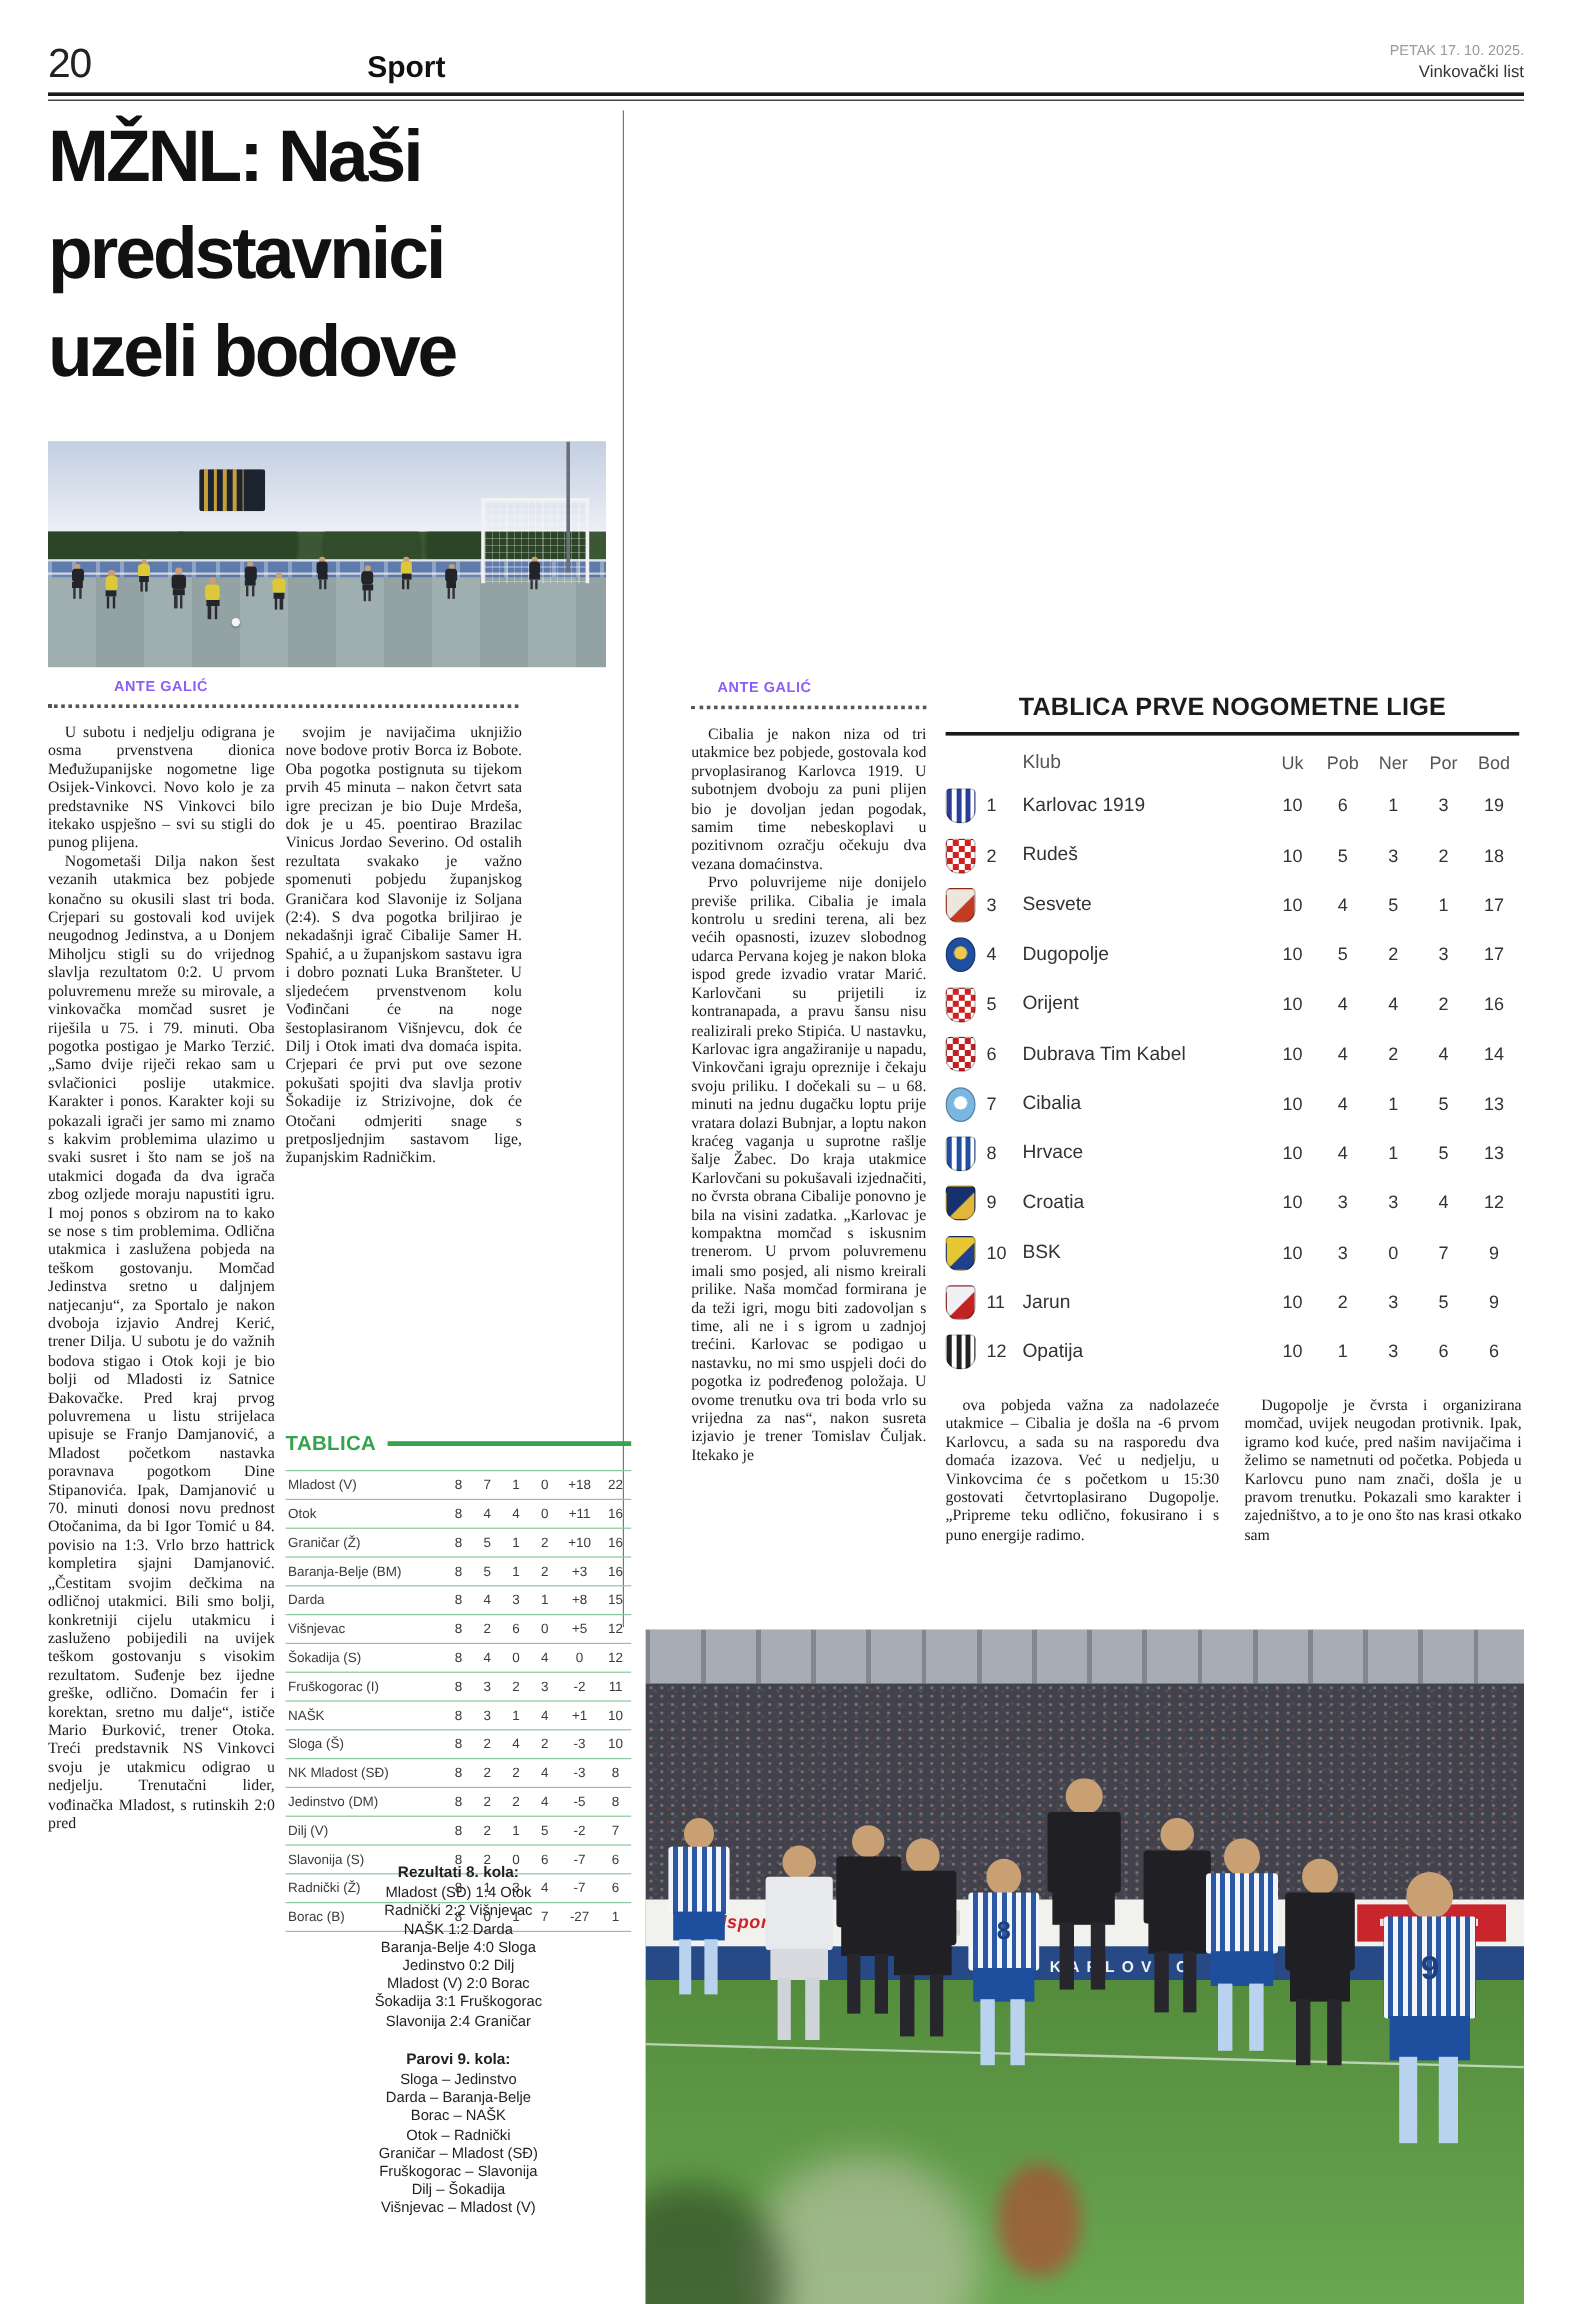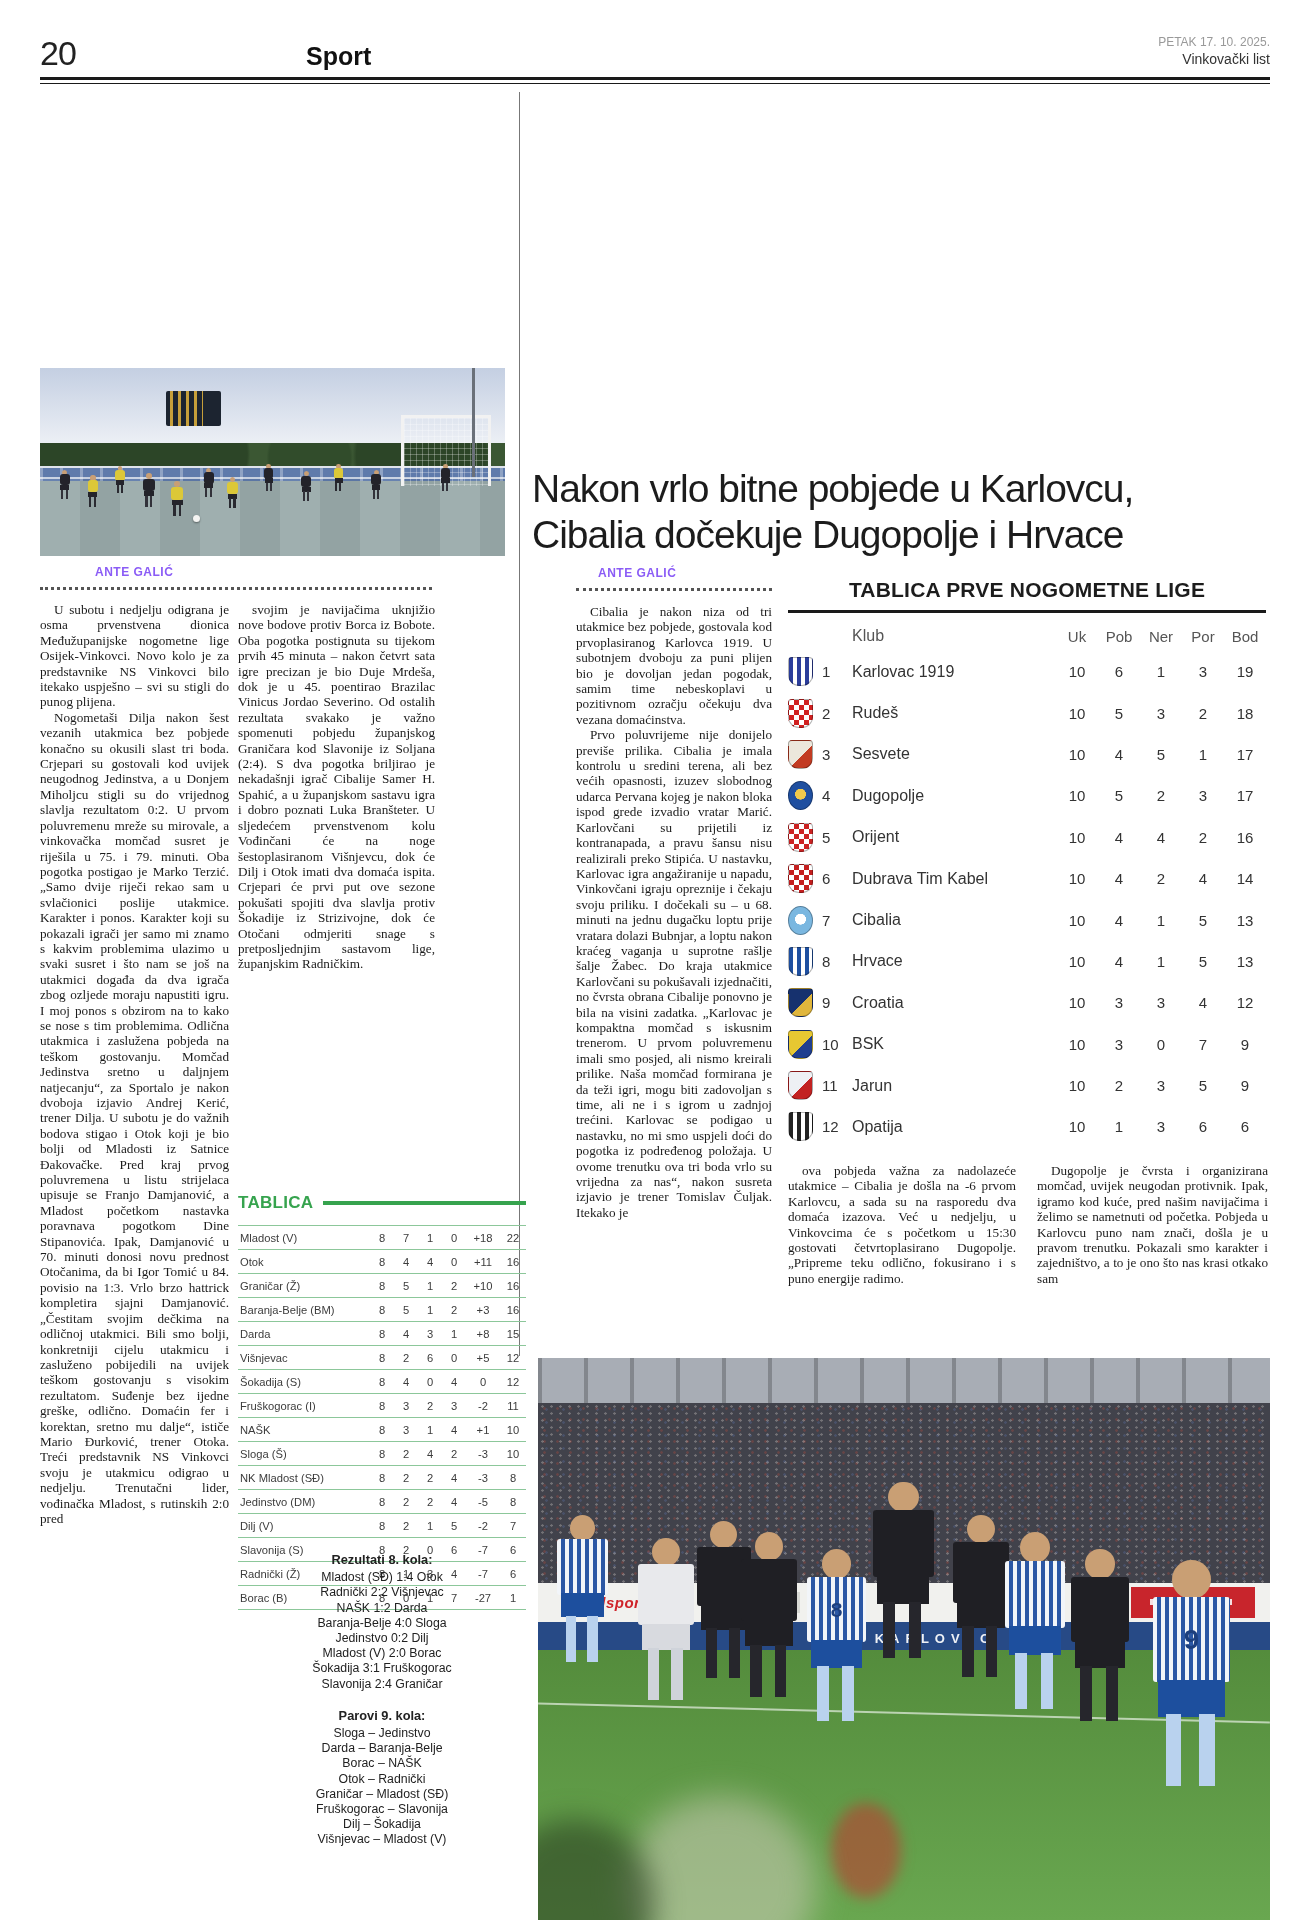--- a/index.html
+++ b/index.html
@@ -79,20 +79,23 @@
   <div class="abs section" style="left:306px;top:42px;">Sport</div>
   <div class="abs hdr-right" style="right:41px;top:34px;margin-left:28px;">
     <div class="hdr-date">PETAK 17. 10. 2025.</div>
     <div class="hdr-pub">Vinkovački list</div>
   </div>
   <div class="abs rule-thick" style="left:40px;top:77px;width:1230px;"></div>
   <div class="abs rule-thin" style="left:40px;top:83px;width:1230px;"></div>
 
   <div class="abs vrule" style="left:519px;top:92px;height:1264px;"></div>
 
+  <div class="abs hl hl-left" style="left:40px;top:90px;width:472px;">MŽNL: Naši
+predstavnici
+uzeli bodove</div>
 
   <div class="photo" id="photo-left" style="left:40px;top:368px;width:465px;height:188px;">
     <div class="band" style="top:0;height:42%;background:linear-gradient(180deg,#c4cfe2,#eef1f6);"></div>
     <div class="band" style="top:40%;height:13%;background:#3b5733;background-image:radial-gradient(circle at 12% 55%,#2c4527 0 14%,transparent 15%),radial-gradient(circle at 34% 45%,#2c4527 0 16%,transparent 17%),radial-gradient(circle at 58% 60%,#314c2b 0 15%,transparent 16%),radial-gradient(circle at 82% 50%,#2c4527 0 17%,transparent 18%);"></div>
     <div class="band" style="top:52%;height:7%;background:repeating-linear-gradient(90deg,#8fa3c4 0 3px,#5f7bab 3px 20px);border-top:2px solid #dfe4ec;"></div>
     <div class="band" style="top:58%;height:42%;background:linear-gradient(180deg,#6f9c4a,#5c8c3c);border-top:2px solid rgba(255,255,255,.65);background-image:repeating-linear-gradient(90deg,rgba(255,255,255,.06) 0 40px,rgba(0,0,0,.04) 40px 80px);"></div>
     <div class="abs" style="left:27%;top:12%;width:12%;height:19%;background:#1c2430;border-radius:2px;background-image:repeating-linear-gradient(90deg,rgba(240,190,60,.8) 0 3px,transparent 3px 8px);background-size:60% 3px;background-repeat:repeat-y;background-position:20% 35%;"></div>
     <div class="abs" style="right:3%;top:25%;width:18%;height:36%;border:3px solid #f2f2f2;border-bottom:none;background:repeating-linear-gradient(rgba(255,255,255,.28) 0 1px,transparent 1px 6px),repeating-linear-gradient(90deg,rgba(255,255,255,.28) 0 1px,transparent 1px 6px);"></div>
     <div class="abs" style="left:93%;top:0;width:3px;height:58%;background:#6a7079;"></div>
     <div class="abs" style="left:33%;top:78%;width:7px;height:7px;border-radius:50%;background:#f4f4f2;box-shadow:0 1px 2px rgba(0,0,0,.4);"></div>
@@ -364,22 +367,20 @@
         <div>Darda – Baranja-Belje</div>
         <div>Borac – NAŠK</div>
         <div>Otok – Radnički</div>
         <div>Graničar – Mladost (SĐ)</div>
         <div>Fruškogorac – Slavonija</div>
         <div>Dilj – Šokadija</div>
         <div>Višnjevac – Mladost (V)</div>
       </div>
   </div>
 
-  <div class="abs subtitle" style="left:532px;top:466px;width:742px;">Nakon vrlo bitne pobjede u Karlovcu,
-Cibalia dočekuje Dugopolje i Hrvace</div>
 
   <div class="abs byline" style="left:598px;top:566px;">ANTE GALIĆ</div>
   <div class="abs dotrule" style="left:576px;top:588px;width:196px;"></div>
 
   <div class="abs bodytext" id="right-col1" style="left:576px;top:604px;width:196px;height:752px;">
       <p class="ind">Cibalia je nakon niza od tri utakmice bez pobjede, gostovala kod prvoplasiranog Karlovca 1919. U subotnjem dvoboju za puni plijen bio je dovoljan jedan pogodak, samim time nebeskoplavi u pozitivnom ozračju očekuju dva vezana domaćinstva.</p>
       <p class="ind">Prvo poluvrijeme nije donijelo previše prilika. Cibalia je imala kontrolu u sredini terena, ali bez većih opasnosti, izuzev slobodnog udarca Pervana kojeg je nakon bloka ispod grede izvadio vratar Marić. Karlovčani su prijetili iz kontranapada, a pravu šansu nisu realizirali preko Stipića. U nastavku, Karlovac igra angažiranije u napadu, Vinkovčani igraju opreznije i čekaju svoju priliku. I dočekali su – u 68. minuti na jednu dugačku loptu prije vratara dolazi Bubnjar, a loptu nakon kraćeg vaganja u suprotne rašlje šalje Žabec. Do kraja utakmice Karlovčani su pokušavali izjednačiti, no čvrsta obrana Cibalije ponovno je bila na visini zadatka. „Karlovac je kompaktna momčad s iskusnim trenerom. U prvom poluvremenu imali smo posjed, ali nismo kreirali prilike. Naša momčad formirana je da teži igri, mogu biti zadovoljan s time, ali ne i s igrom u zadnjoj trećini. Karlovac se podigao u nastavku, no mi smo uspjeli doći do pogotka iz podređenog položaja. U ovome trenutku ova tri boda vrlo su vrijedna za nas“, nakon susreta izjavio je trener Tomislav Čuljak. Itekako je</p>
     </div>
 
   <div class="abs" style="left:788px;top:578px;width:478px;">

